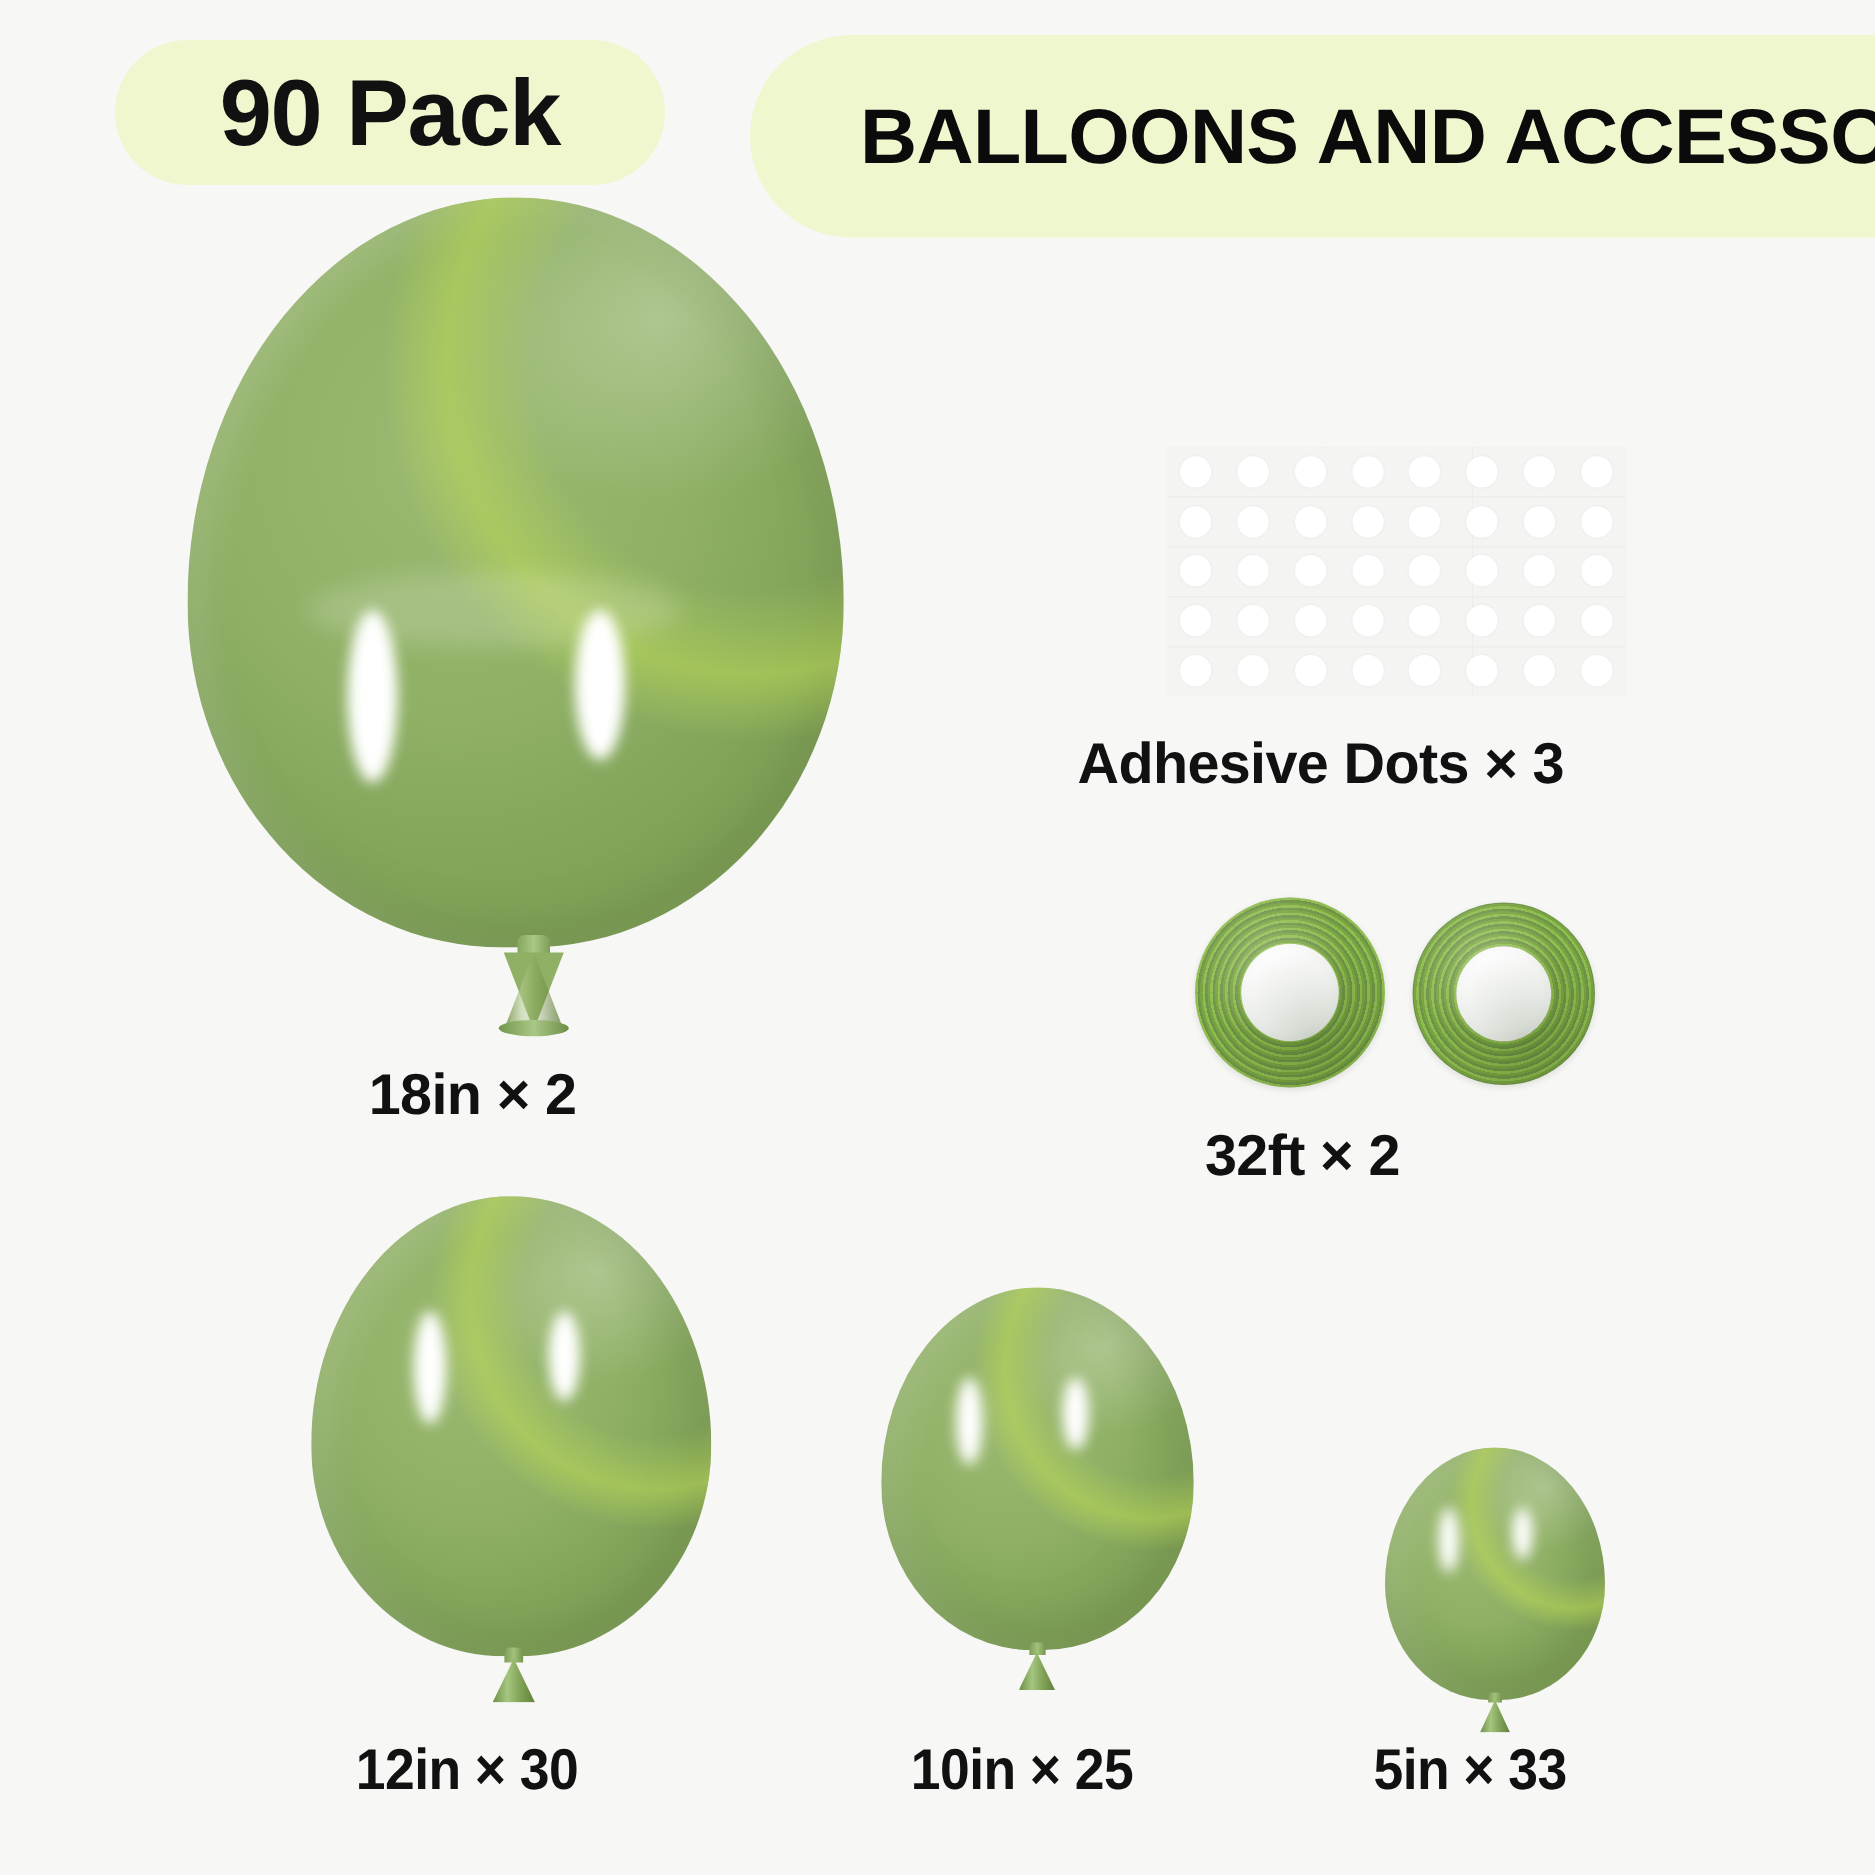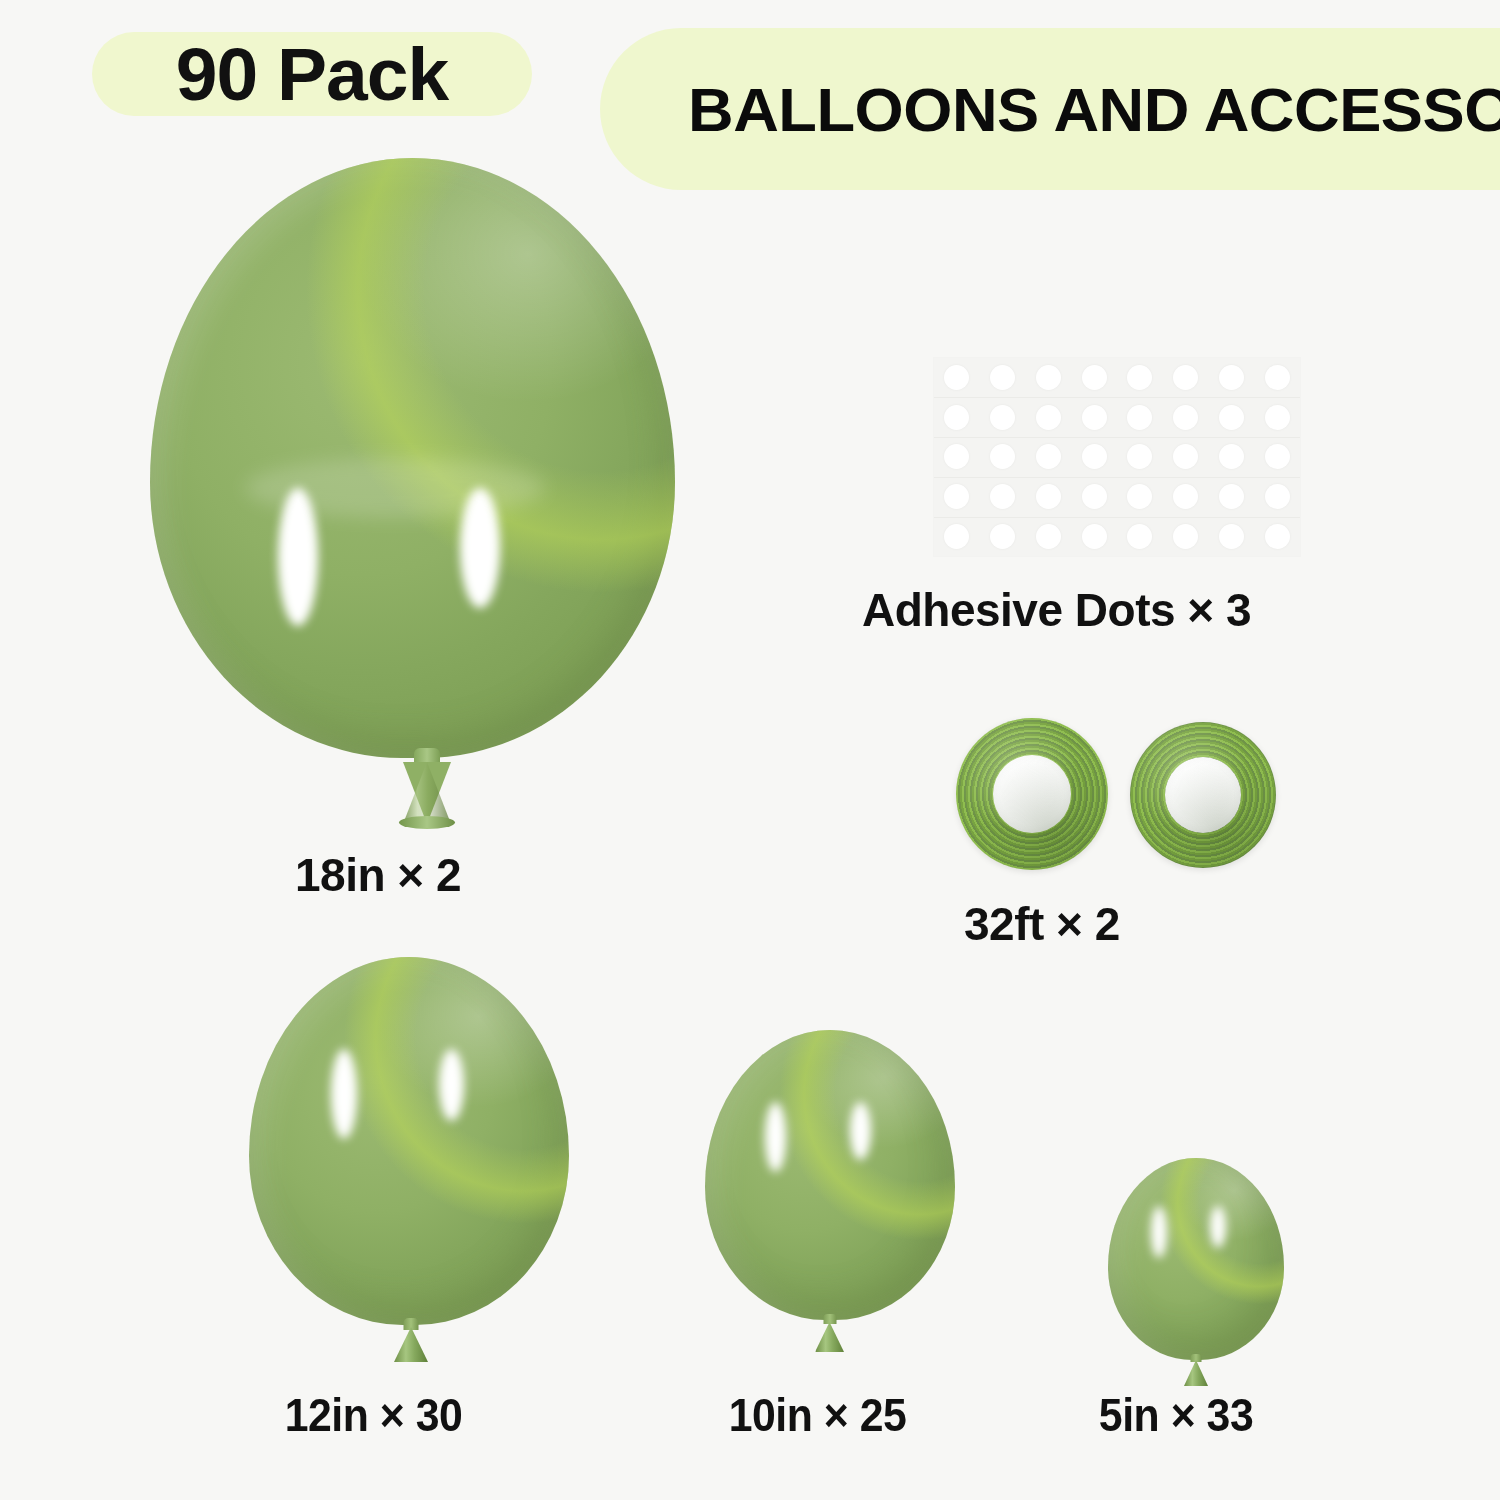--- a/index.html
+++ b/index.html
@@ -23,21 +23,21 @@
     height: 1500px;
     overflow: hidden;
   }
 
   
   .pill-pack {
     position: absolute;
     left: 92px;
     top: 32px;
     width: 440px;
-    height: 84px;
+    height: 116px;
     background: #f0f7ce;
     border-radius: 58px;
     display: flex;
     align-items: center;
     justify-content: center;
   }
   .pill-pack .txt {
     font-size: 75px;
     font-weight: bold;
     color: #111111;

